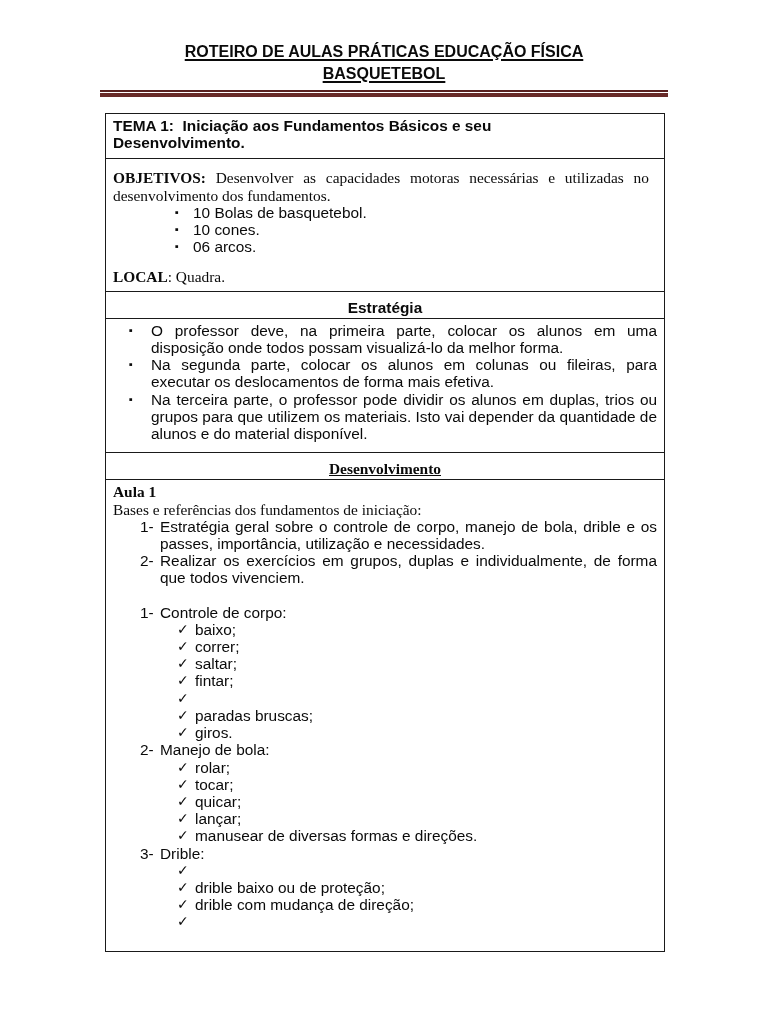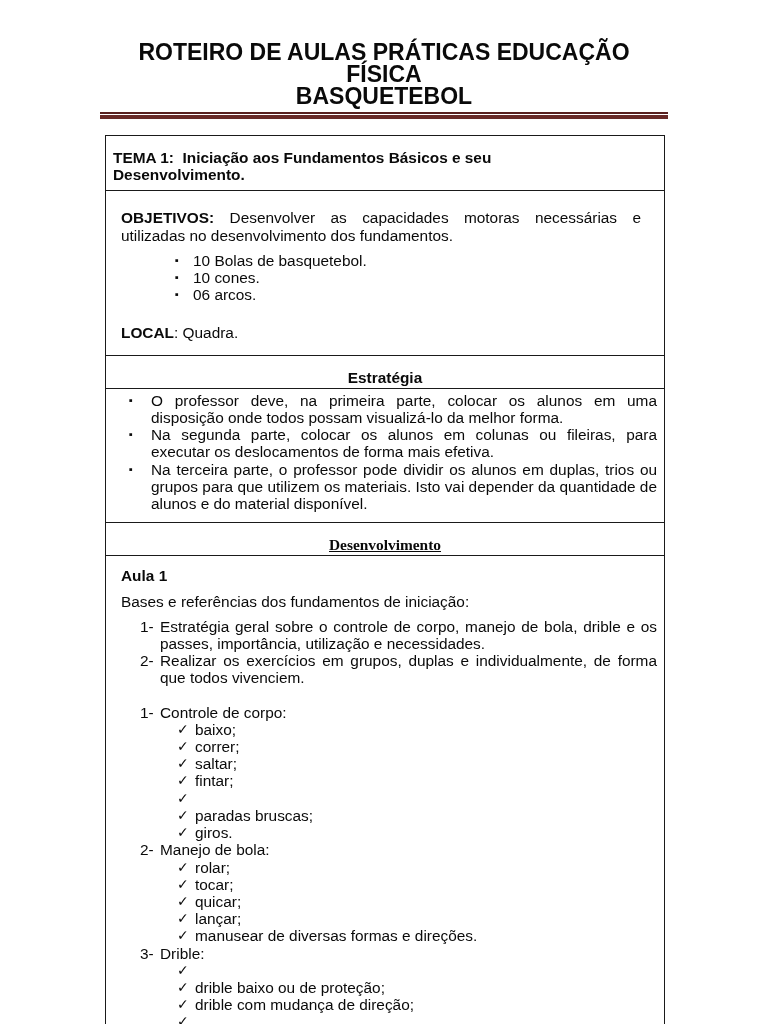--- a/index.html
+++ b/index.html
@@ -1,52 +1,52 @@
 <!DOCTYPE html>
 <html style="--rule_dark: #58201f; --rule_main: #682a28;"><head>
 <meta charset="utf-8">
 <style>
   html,body{margin:0;padding:0;background:#ffffff;}
   body{width:768px;height:1024px;font-family:"Liberation Sans","DejaVu Sans",sans-serif;color:#0a0a0a;
        -webkit-font-smoothing:antialiased;}
   .page{position:relative;width:768px;height:1024px;overflow:hidden;background:#fff;}
 
   
-  .doc-title{margin:41px 100px 0;text-align:center;font-weight:bold;font-size:23px;line-height:22px;
-             text-decoration-thickness:2px;text-underline-offset:2px;}
+  .doc-title{margin:41px 100px 0;text-align:center;font-weight:bold;font-size:16px;line-height:22px;
+             text-decoration:underline;text-decoration-thickness:2px;text-underline-offset:2px;}
   .title-rule{margin:5px 100px 0;height:1px;
               border-top:2px solid var(--rule_dark,#58201f);
               border-bottom:4px solid var(--rule_main,#682a28);}
 
   
   .doc-table{margin:16px 0 0 105px;width:558px;border:1.5px solid #1a1a1a;font-size:15.4px;line-height:17.2px;}
   .row{border-top:1.5px solid #1a1a1a;padding:2px 7px;}
-  .row:first-child{border-top:none;margin-top:10px;}
-  p{margin:8px;}
+  .row:first-child{border-top:none;}
+  p{margin:0;font-family:Liberation Serif, serif;}
   .b{font-weight:bold;}
   .just{text-align:justify;}
 
   .tema-row{padding:3px 7px 7px;}
   .tema-text{font-weight:bold;max-width:470px;white-space:pre-wrap;}
 
   .obj-row{padding:10px 7px 5px;}
   .obj-par{padding-right:8px;}
 
   .flex{display:flex;align-items:flex-start;}
   .txt{flex:1 1 auto;min-width:0;}
   .mk{flex:0 0 auto;}
   .mk-mat{margin-left:62px;flex-basis:18px;font-size:11px;line-height:17.2px;}
   .mk-str{margin-left:16px;flex-basis:22px;font-size:11px;line-height:17.2px;}
   .mk-num{margin-left:27px;flex-basis:20px;}
   .mk-chk{margin-left:64px;flex-basis:18px;font-size:14px;}
 
   .gap-sm{height:13px;}
   .gap-ln{height:17px;}
 
-  .hdr-row{padding:13px 7px 2px;text-align:center;font-weight:bold;}
+  .hdr-row{padding:7px 7px 2px;text-align:center;font-weight:bold;}
   .hdr-row.u span{text-decoration:underline;font-family:Liberation Serif, serif;}
 
   .strat-row{padding:3px 7px 10px;}
   .dev-row{padding:3px 7px 20px;}
 </style>
 </head>
 <body>
 
 <div class="page">
 

